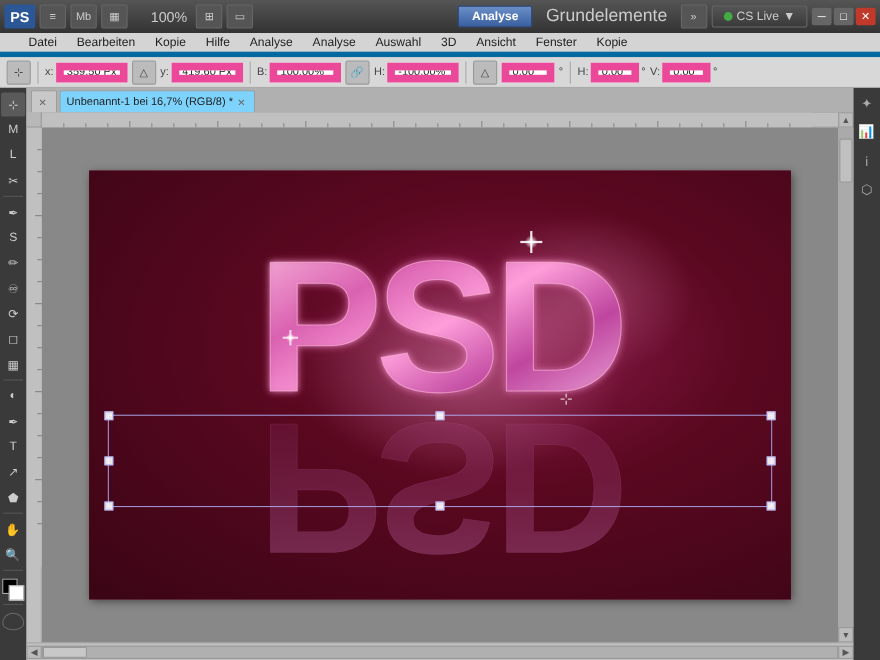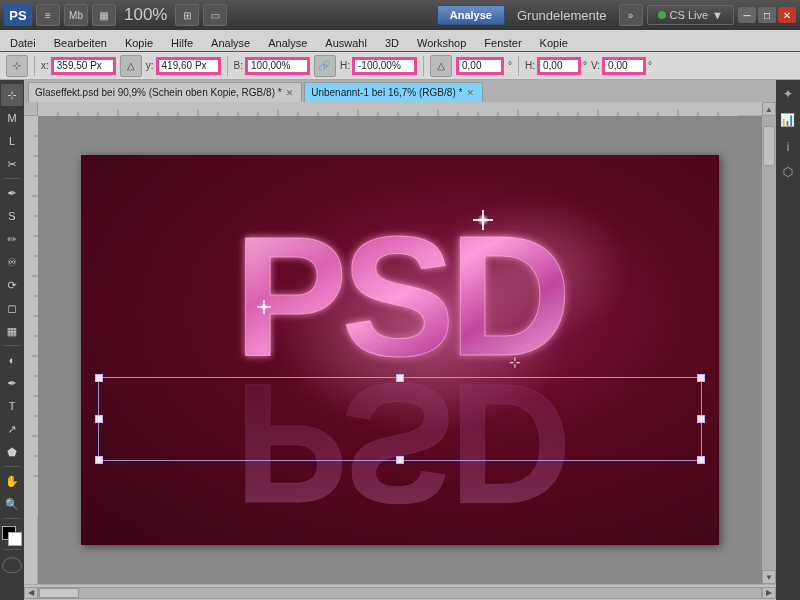--- a/index.html
+++ b/index.html
@@ -27,37 +27,38 @@
       width: 24px; height: 22px;
       background: #555;
       border: 1px solid #666;
       border-radius: 2px;
       display: flex; align-items: center; justify-content: center;
       color: #ccc; font-size: 10px;
       cursor: pointer;
     }
     .tb-pct {
       color: #ccc;
-      font-size: 17px;
+      font-size: 13px;
       padding: 0 4px;
+      margin-left: 13px;
     }
     .tb-spacer { flex: 1; }
     .workspace-btn {
       background: linear-gradient(to bottom, #6a8fc8, #3a5fa0);
       color: #fff;
       font-size: 11px; font-weight: bold;
       padding: 3px 12px;
       border: 1px solid #2a4a80;
       border-radius: 2px;
       cursor: pointer;
     }
     .ws-inactive {
       background: transparent;
       color: #ccc;
-      font-size: 13px;
+      font-size: 16px;
       padding: 3px 8px;
       border: none;
       cursor: pointer;
     }
     .cs-live {
       background: linear-gradient(to bottom, #555, #3a3a3a);
       color: #ccc;
       font-size: 11px;
       padding: 3px 10px;
       border: 1px solid #666;
@@ -75,24 +76,24 @@
     }
     .win-btn.min { background: #666; }
     .win-btn.max { background: #666; }
     .win-btn.close { background: #c0392b; }
 
     
     #menubar {
       height: 22px;
       background: #d4d4d4;
       display: flex;
-      align-items: flex-end;
-      padding: 0 2px;
+      align-items: center;
+      padding: 0 18px;
       gap: 2px;
-      border-bottom: 1px solid #0369a1;
+      border-bottom: 5px solid #0369a1;
     }
     .menu-item {
       padding: 2px 8px;
       font-size: 11px;
       color: #222;
       cursor: pointer;
       border-radius: 2px;
     }
 
     
@@ -113,21 +114,21 @@
       display: flex; align-items: center; justify-content: center;
       font-size: 10px; color: #444;
     }
     .opt-field {
       display: flex; align-items: center; gap: 2px;
     }
     .opt-label { font-size: 10px; color: #444; }
     .opt-input {
       width: 65px; height: 18px;
       background: #fff;
-      border: 3px solid #ec4899;
+      border: 7px solid #ec4899;
       font-size: 10px;
       padding: 0 3px;
       color: #222;
     }
     .opt-sep { width: 1px; height: 20px; background: #aaa; margin: 0 2px; }
 
     
     #main {
       display: flex;
       height: calc(600px - 30px - 22px - 28px);
@@ -388,21 +389,21 @@
 
 <div id="menubar">
   <div class="menu-item">Datei</div>
   <div class="menu-item">Bearbeiten</div>
   <div class="menu-item">Kopie</div>
   <div class="menu-item">Hilfe</div>
   <div class="menu-item">Analyse</div>
   <div class="menu-item">Analyse</div>
   <div class="menu-item">Auswahl</div>
   <div class="menu-item">3D</div>
-  <div class="menu-item">Workshop</div>
+  <div class="menu-item">Ansicht</div>
   <div class="menu-item">Fenster</div>
   <div class="menu-item">Kopie</div>
 </div>
 
 <div id="optionsbar">
   <div class="opt-icon">⊹</div>
   <div class="opt-sep"></div>
   <div class="opt-field">
     <span class="opt-label">x:</span>
     <input class="opt-input" value="359,50 Px" readonly="" style="">
@@ -470,21 +471,20 @@
       <div class="swatch-fg"></div>
     </div>
     <div class="tool-sep"></div>
     <div class="tool-btn" style="margin-top:4px; border: 1px solid #666; width:20px; height:16px; border-radius:50% 50% 50% 50% / 60% 60% 40% 40%;"></div>
   </div>
 
   <div id="canvas-area">
 
     <div id="tabbar">
       <div class="tab active">
-        <span>Glaseffekt.psd bei 90,9% (Schein oben Kopie, RGB/8) *</span>
         <span class="tab-close">✕</span>
       </div>
       <div class="tab">
         <span>Unbenannt-1 bei 16,7% (RGB/8) *</span>
         <span class="tab-close">✕</span>
       </div>
     </div>
 
     <div style="flex:1; display:flex; flex-direction:column; overflow:hidden;">
       <div style="flex:1; display:flex; overflow:hidden;">

